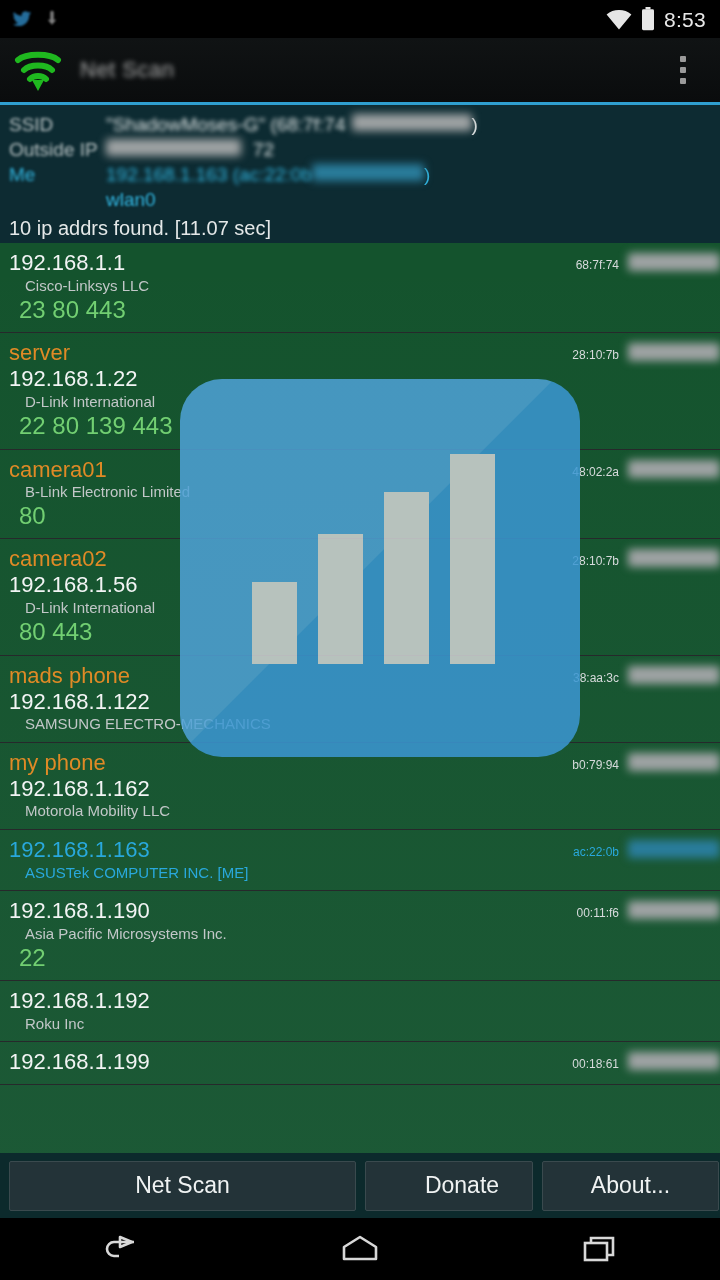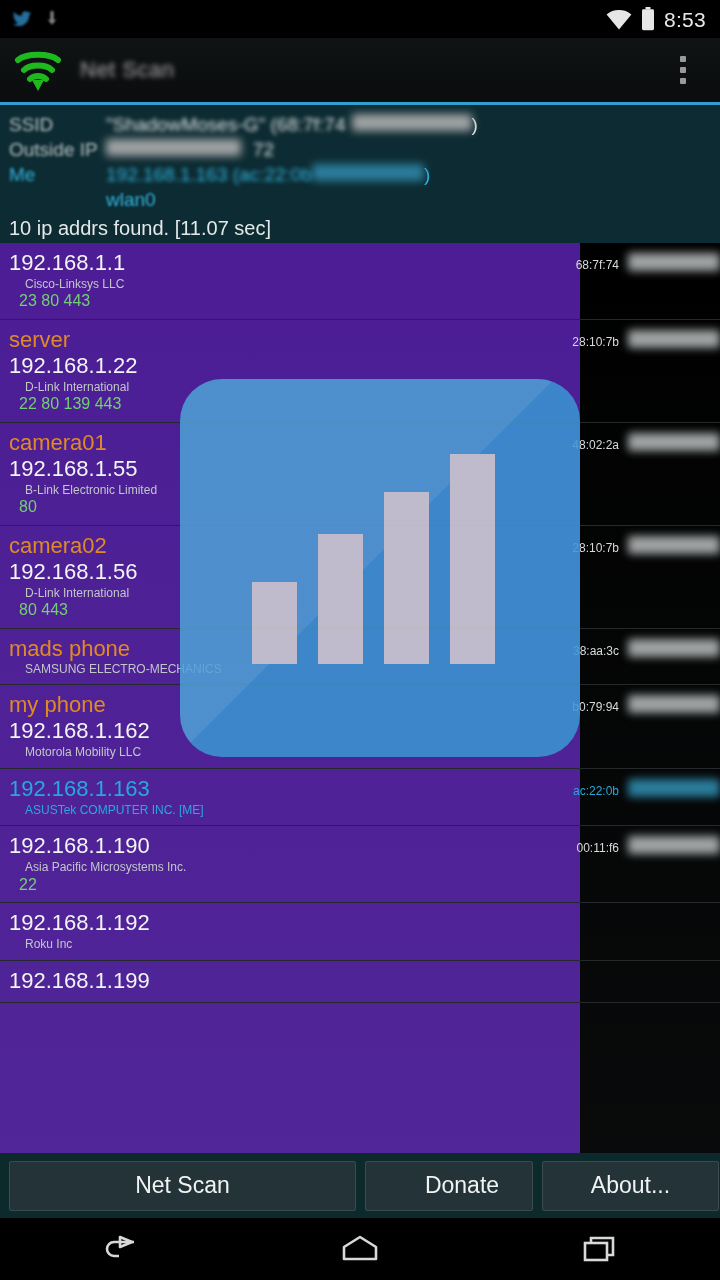--- a/index.html
+++ b/index.html
@@ -3,21 +3,21 @@
 <meta charset="utf-8">
 <title>Net Scan</title>
 <style>
   * { margin:0; padding:0; box-sizing:border-box; }
   html,body{
     width:720px; height:1280px; overflow:hidden;
     background:#000;
     font-family:"Liberation Sans", sans-serif;
     -webkit-font-smoothing:antialiased;
   }
-  #phone{ position:relative; width:580px; height:1280px; background:#4c1d95; }
+  #phone{ position:relative; width:720px; height:1280px; background:#14532d; }
 
   
   .statusbar{
     position:absolute; top:0; left:0; width:720px; height:38px;
     background:#000; display:flex; align-items:center;
   }
   .sb-left{ display:flex; align-items:center; gap:10px; padding-left:12px; flex:0 0 auto; }
   .sb-spacer{ flex:1 1 auto; }
   .sb-right{ display:flex; align-items:center; gap:9px; padding-right:14px; }
   .notif-ico{ width:20px; height:20px; display:block; filter:blur(1.1px); opacity:.85; }
@@ -68,22 +68,22 @@
     position:relative; width:720px;
     border-bottom:1px solid #26292b;
     padding:7px 8px 8px 9px;
   }
   .row .mac{
     position:absolute; right:0; top:10px; width:380px;
     font-size:12px; color:#d7dbdc; text-align:right; padding-left:8px;
   }
   .name{ font-size:22px; color:#e08a26; line-height:1.18; }
   .ip{ font-size:22px; color:#f2f4f4; line-height:1.22; }
-  .vendor{ font-size:12px; color:#c2c7c8; line-height:1.22; padding-left:16px; }
-  .ports{ font-size:16px; color:#72cf72; line-height:1.22; padding-left:10px; }
+  .vendor{ font-size:15px; color:#c2c7c8; line-height:1.22; padding-left:16px; }
+  .ports{ font-size:24px; color:#72cf72; line-height:1.22; padding-left:10px; }
   .row.me .ip, .row.me .vendor{ color:#29a8dc; }
   .row.me .mac{ color:#29a8dc; }
   .mac .redact{ height:18px; }
 
   
   .listbg{ position:absolute; inset:0; pointer-events:none;
     background:linear-gradient(180deg, rgba(255,255,255,0) 0%, rgba(160,190,200,.055) 100%); }
 
   
   .bigicon{
@@ -202,34 +202,34 @@
         </div>
         <div class="row">
           <div class="name">server</div>
           <div class="ip">192.168.1.22</div>
           <div class="vendor">D-Link International</div>
           <div class="ports">22  80  139  443</div>
           <div class="mac">28:10:7b<span class="redact" style="width:92px;margin-left:9px"></span></div>
         </div>
         <div class="row">
           <div class="name">camera01</div>
-          <div class="ip">192.168.1.55</div>
           <div class="vendor">B-Link Electronic Limited</div>
           <div class="ports">80</div>
           <div class="mac">48:02:2a<span class="redact" style="width:92px;margin-left:9px"></span></div>
         </div>
         <div class="row">
           <div class="name">camera02</div>
           <div class="ip">192.168.1.56</div>
           <div class="vendor">D-Link International</div>
           <div class="ports">80  443</div>
           <div class="mac">28:10:7b<span class="redact" style="width:92px;margin-left:9px"></span></div>
         </div>
         <div class="row">
           <div class="name">mads  phone</div>
+          <div class="ip">192.168.1.122</div>
           <div class="vendor">SAMSUNG ELECTRO-MECHANICS</div>
           <div class="mac">38:aa:3c<span class="redact" style="width:92px;margin-left:9px"></span></div>
         </div>
         <div class="row">
           <div class="name">my phone</div>
           <div class="ip">192.168.1.162</div>
           <div class="vendor">Motorola Mobility LLC</div>
           <div class="mac">b0:79:94<span class="redact" style="width:92px;margin-left:9px"></span></div>
         </div>
         <div class="row me">
@@ -242,20 +242,21 @@
           <div class="vendor">Asia Pacific Microsystems   Inc.</div>
           <div class="ports">22</div>
           <div class="mac">00:11:f6<span class="redact" style="width:92px;margin-left:9px"></span></div>
         </div>
         <div class="row">
           <div class="ip">192.168.1.192</div>
           <div class="vendor">Roku  Inc</div>
         </div>
         <div class="row">
           <div class="ip">192.168.1.199</div>
+          <div class="mac">00:18:61<span class="redact" style="width:92px;margin-left:9px"></span></div>
         </div>
       </div>
   </div>
 
   <div class="bigicon">
     <div class="sheen"></div>
     <div class="bars" id="iconbars">
         <b style="height: 82px;"></b>
         <b style="height: 130px;"></b>
         <b style="height: 172px;"></b>

